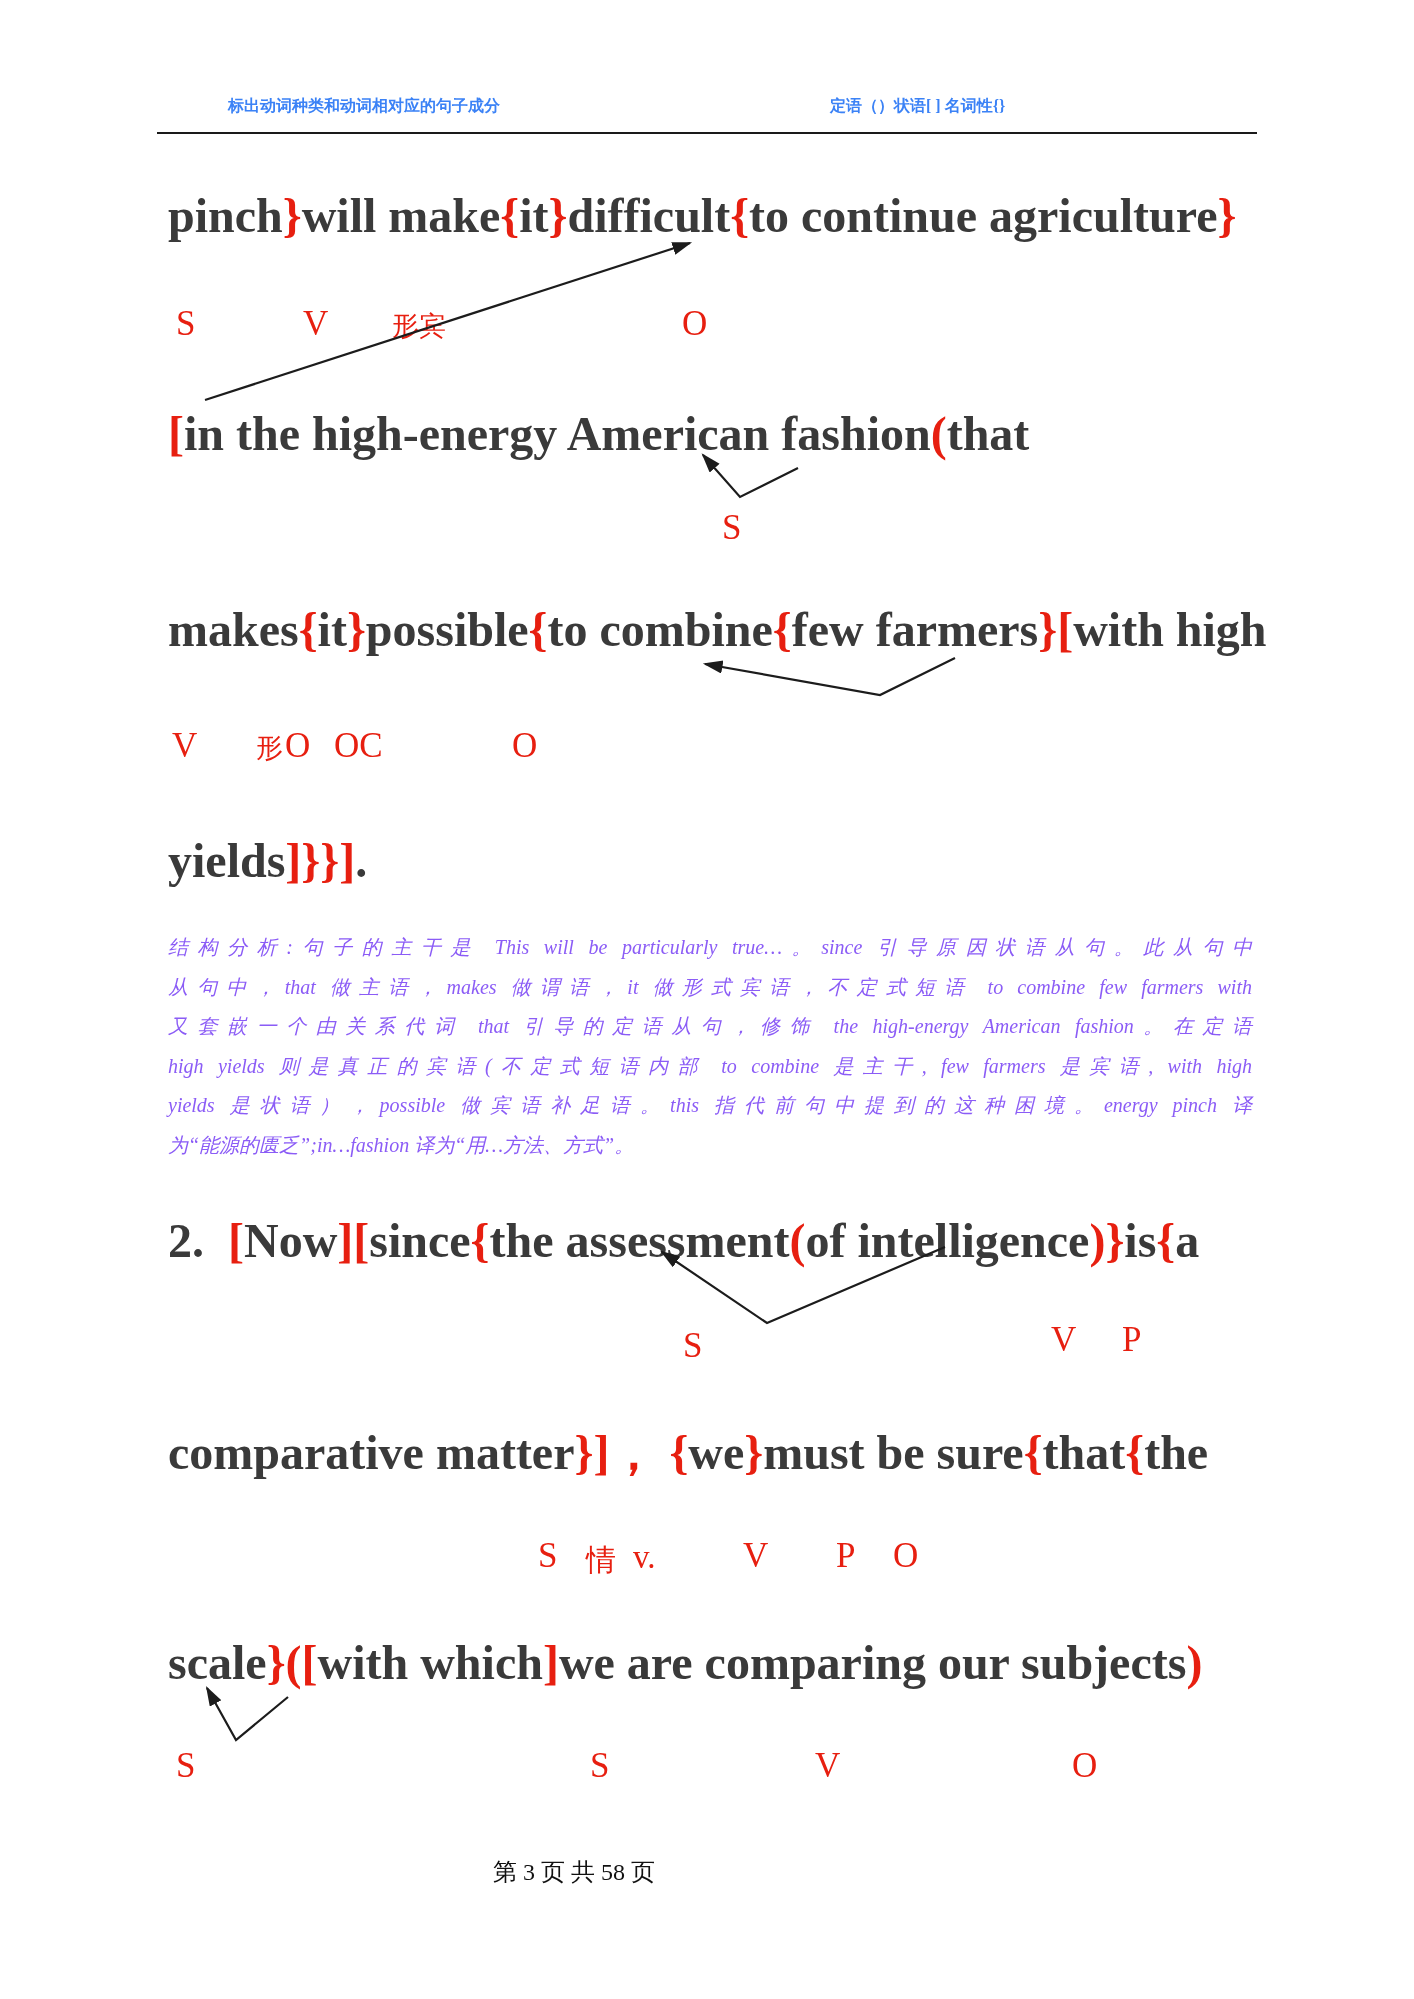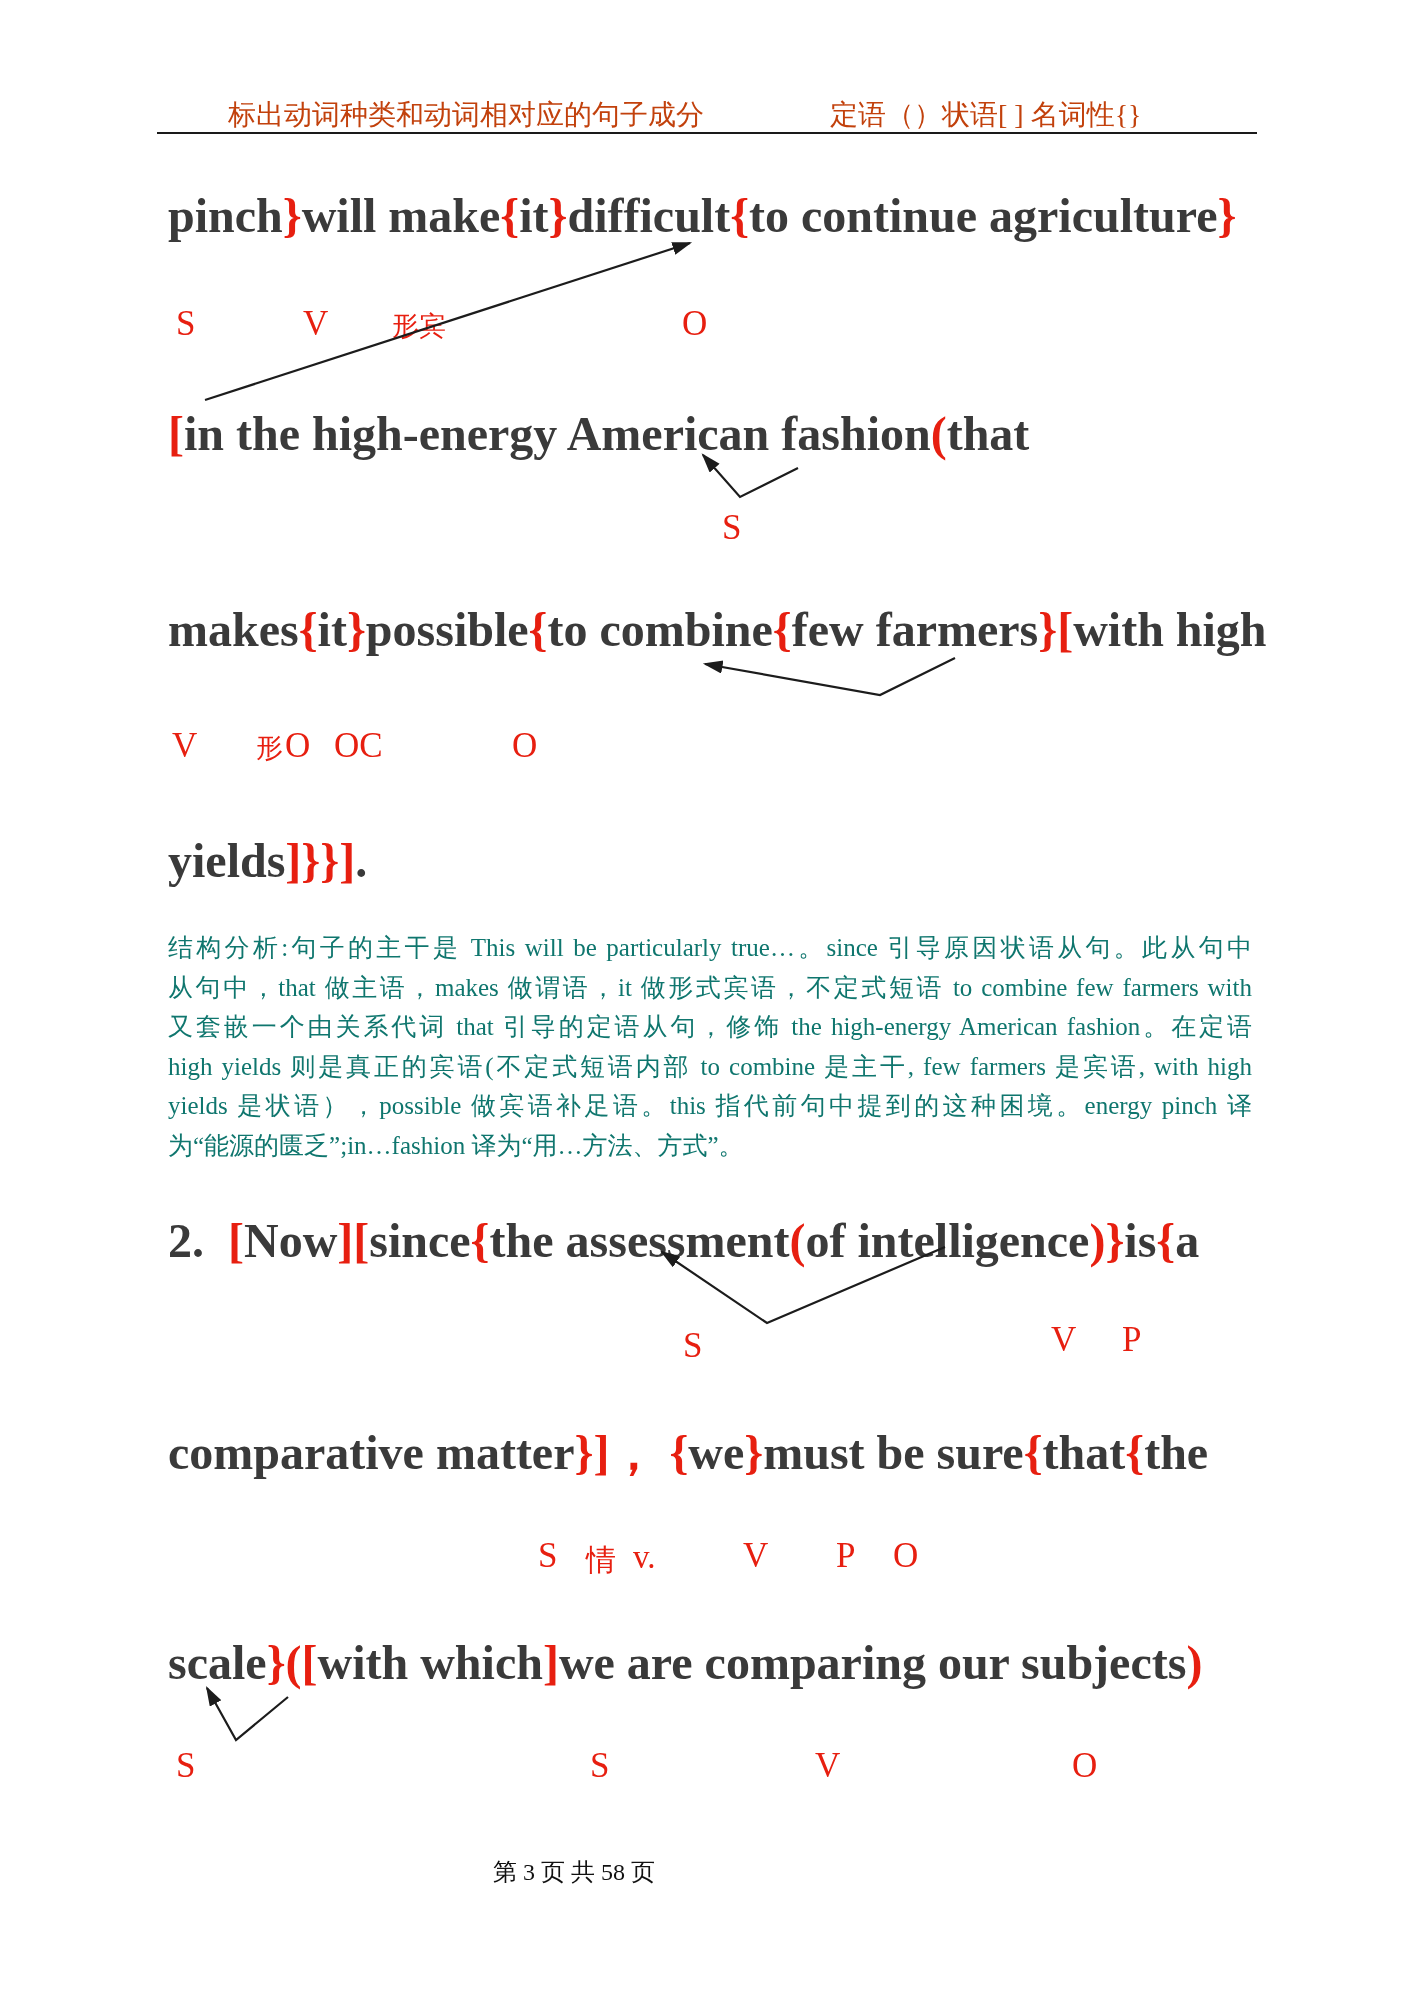--- a/index.html
+++ b/index.html
@@ -1,27 +1,27 @@
 <!DOCTYPE html>
 <html><head>
 <meta charset="utf-8">
 <style>
   html,body{margin:0;padding:0;background:#888;}
   #page{position:relative;width:1414px;height:1999px;background:#ffffff;overflow:hidden;
         font-family:"Liberation Serif","DejaVu Serif",serif;}
   .abs{position:absolute;}
-  .hdr{font-weight:400;font-size:28px;color:#c2410c;white-space:pre;}
+  .hdr{font-weight:700;font-size:16px;color:#3b82f6;white-space:pre;}
   .rule{height:2px;background:#1a1a1a;}
   .sline{font-weight:700;font-size:48px;line-height:1.2;color:#3a3a3a;white-space:pre;}
   .sline .red{color:#e71f10;}
   .red{color:#e71f10;}
   .lab{font-weight:400;font-size:35px;line-height:1;color:#e71f10;white-space:pre;}
   .labcjk{font-size:27px;}
-  .para{font-size:25px;line-height:39.6px;color:#0f766e;
-        text-align:justify;text-align-last:justify;white-space:pre-wrap;}
+  .para{font-size:20px;line-height:39.6px;color:#8b5cf6;
+        text-align:justify;text-align-last:justify;white-space:pre-wrap;font-style:italic;}
   .para-last{text-align:left;text-align-last:left;}
   .foot{font-size:24px;color:#111;white-space:pre;}
   svg.overlay{position:absolute;left:0;top:0;pointer-events:none;}
 </style>
 </head>
 <body>
 
 <div id="page">
 
   <div class="abs hdr" style="left:228px;top:96px;">标出动词种类和动词相对应的句子成分</div>

